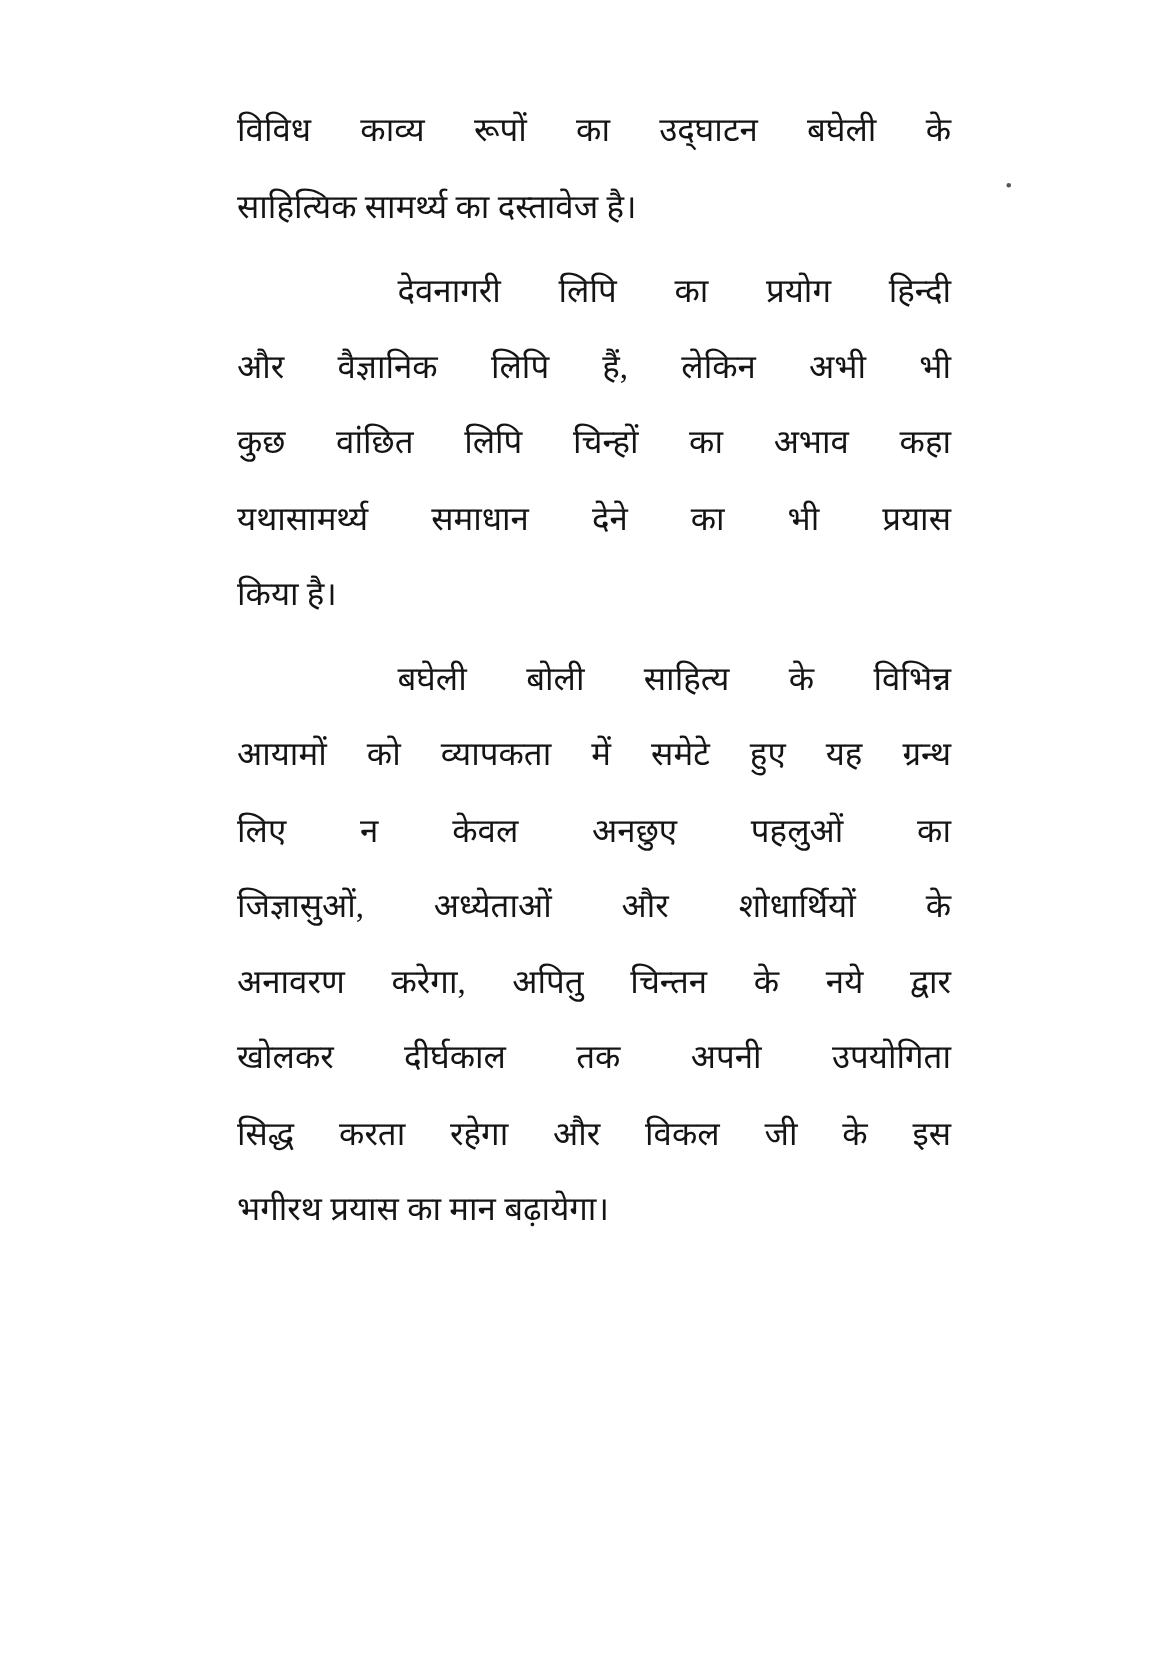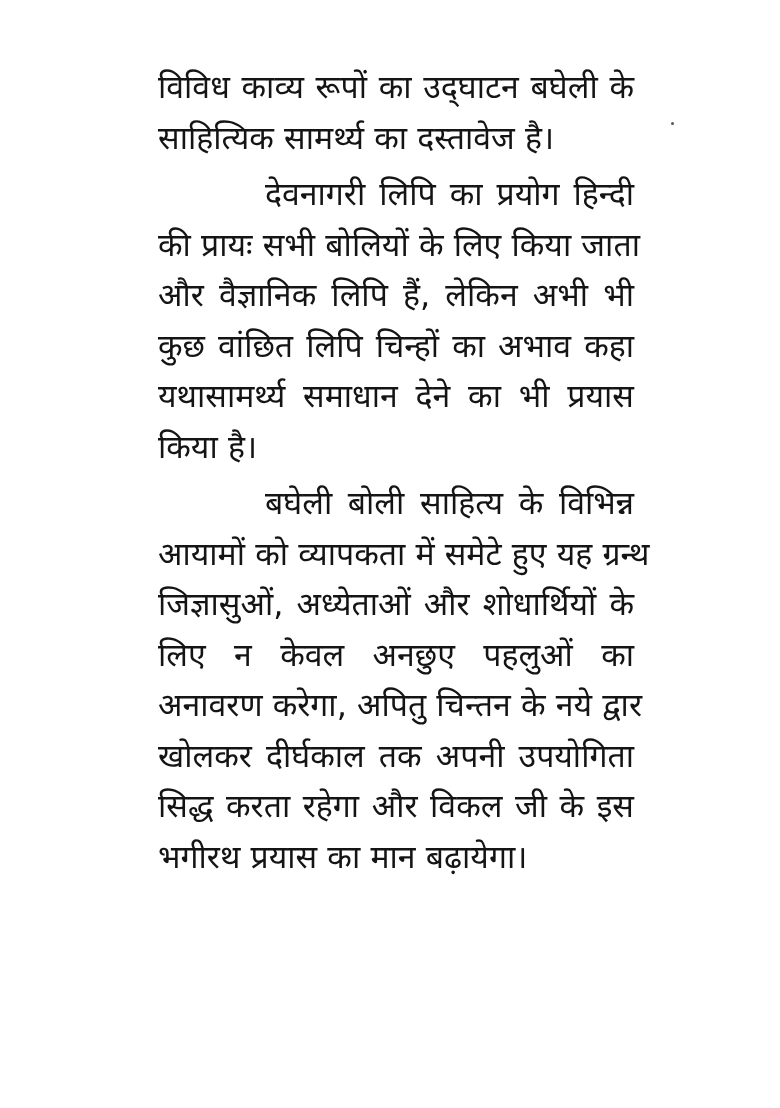--- a/index.html
+++ b/index.html
@@ -27,25 +27,26 @@
       top: 62px;
       width: 476px;
     }
     .paragraph {
       margin: 0;
     }
     .line {
       display: block;
       height: 50.5px;
       line-height: 50.5px;
-      font-size: 32px;
+      font-size: 22px;
       white-space: nowrap;
       text-align: justify;
       text-align-last: justify;
       letter-spacing: 0px;
+      font-family: Liberation Serif, serif;
     }
     .line.last {
       text-align-last: left;
     }
     .line.indent {
       padding-left: 107px;
     }
     .para-gap {
       height: 6px;
     }
@@ -66,33 +67,32 @@
   <div class="text-column">
 
     <p class="paragraph">
       <span class="line">विविध काव्य रूपों का उद्‌घाटन बघेली के</span>
       <span class="line last">साहित्यिक सामर्थ्य का दस्तावेज है।</span>
     </p>
     <div class="para-gap"></div>
 
     <p class="paragraph">
       <span class="line indent">देवनागरी लिपि का प्रयोग हिन्दी</span>
-      <span class="line">की प्रायः सभी बोलियों के लिए किया जाता</span>
       <span class="line">और वैज्ञानिक लिपि हैं, लेकिन अभी भी</span>
       <span class="line">कुछ वांछित लिपि चिन्हों का अभाव कहा</span>
       <span class="line">यथासामर्थ्य समाधान देने का भी प्रयास</span>
       <span class="line last">किया है।</span>
     </p>
     <div class="para-gap"></div>
 
     <p class="paragraph">
       <span class="line indent">बघेली बोली साहित्य के विभिन्न</span>
       <span class="line">आयामों को व्यापकता में समेटे हुए यह ग्रन्थ</span>
+      <span class="line">लिए न केवल अनछुए पहलुओं का</span>
       <span class="line">जिज्ञासुओं, अध्येताओं और शोधार्थियों के</span>
-      <span class="line">लिए न केवल अनछुए पहलुओं का</span>
       <span class="line">अनावरण करेगा, अपितु चिन्तन के नये द्वार</span>
       <span class="line">खोलकर दीर्घकाल तक अपनी उपयोगिता</span>
       <span class="line">सिद्ध करता रहेगा और विकल जी के इस</span>
       <span class="line last">भगीरथ प्रयास का मान बढ़ायेगा।</span>
     </p>
 
   </div>
   <div class="speck"></div>
 </div>
 

